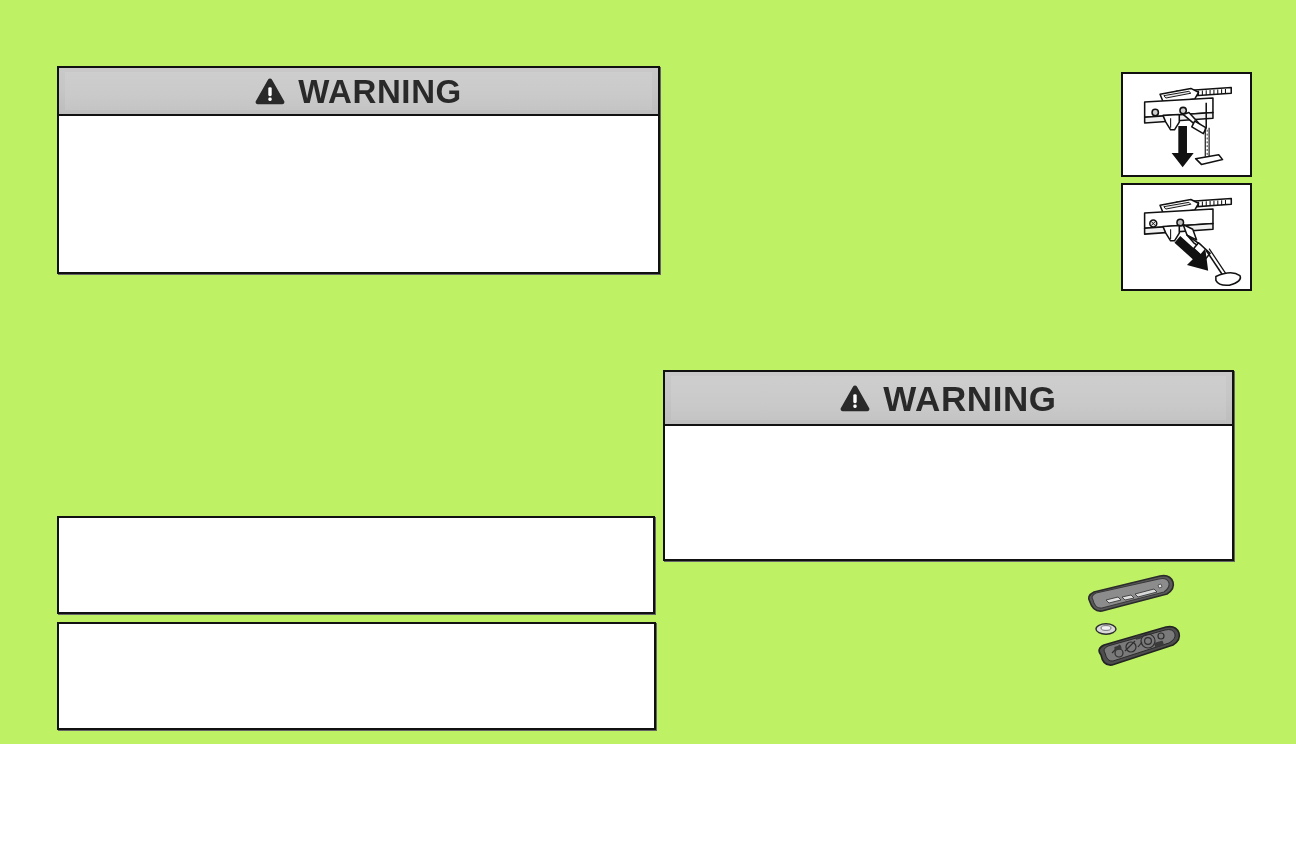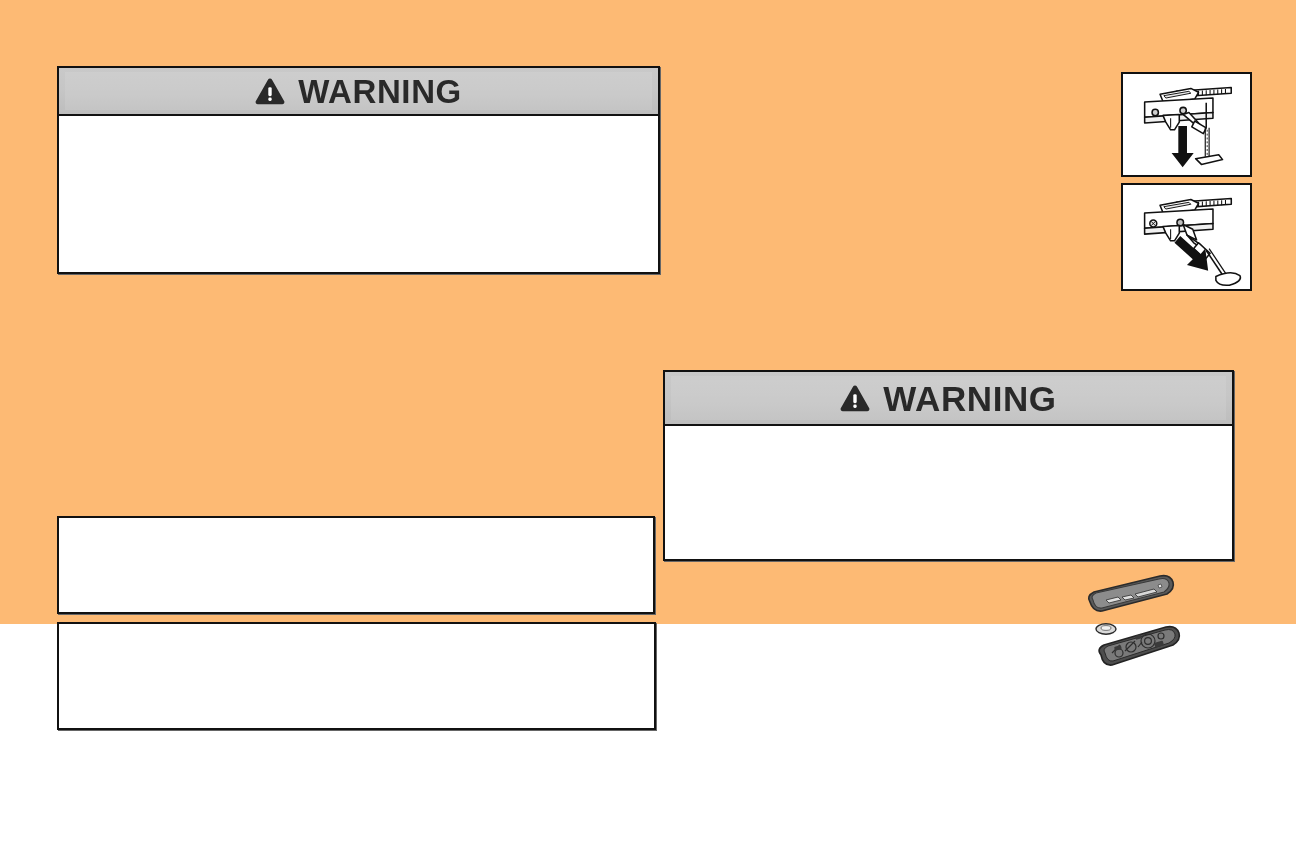--- a/index.html
+++ b/index.html
@@ -13,22 +13,22 @@
     position: relative;
     overflow: hidden;
     font-family: "Liberation Sans", sans-serif;
     color: #000000;
   }
 
   .page {
     position: absolute;
     left: 0; top: 0;
     width: 1296px;
-    height: 624px;
-    background: #fdba74;
+    height: 744px;
+    background: #bef264;
   }
 
   
   .warning-box {
     position: absolute;
     box-sizing: border-box;
     border: 2px solid #111111;
     background: #ffffff;
     box-shadow: 1px 1px 0 #666;
   }

